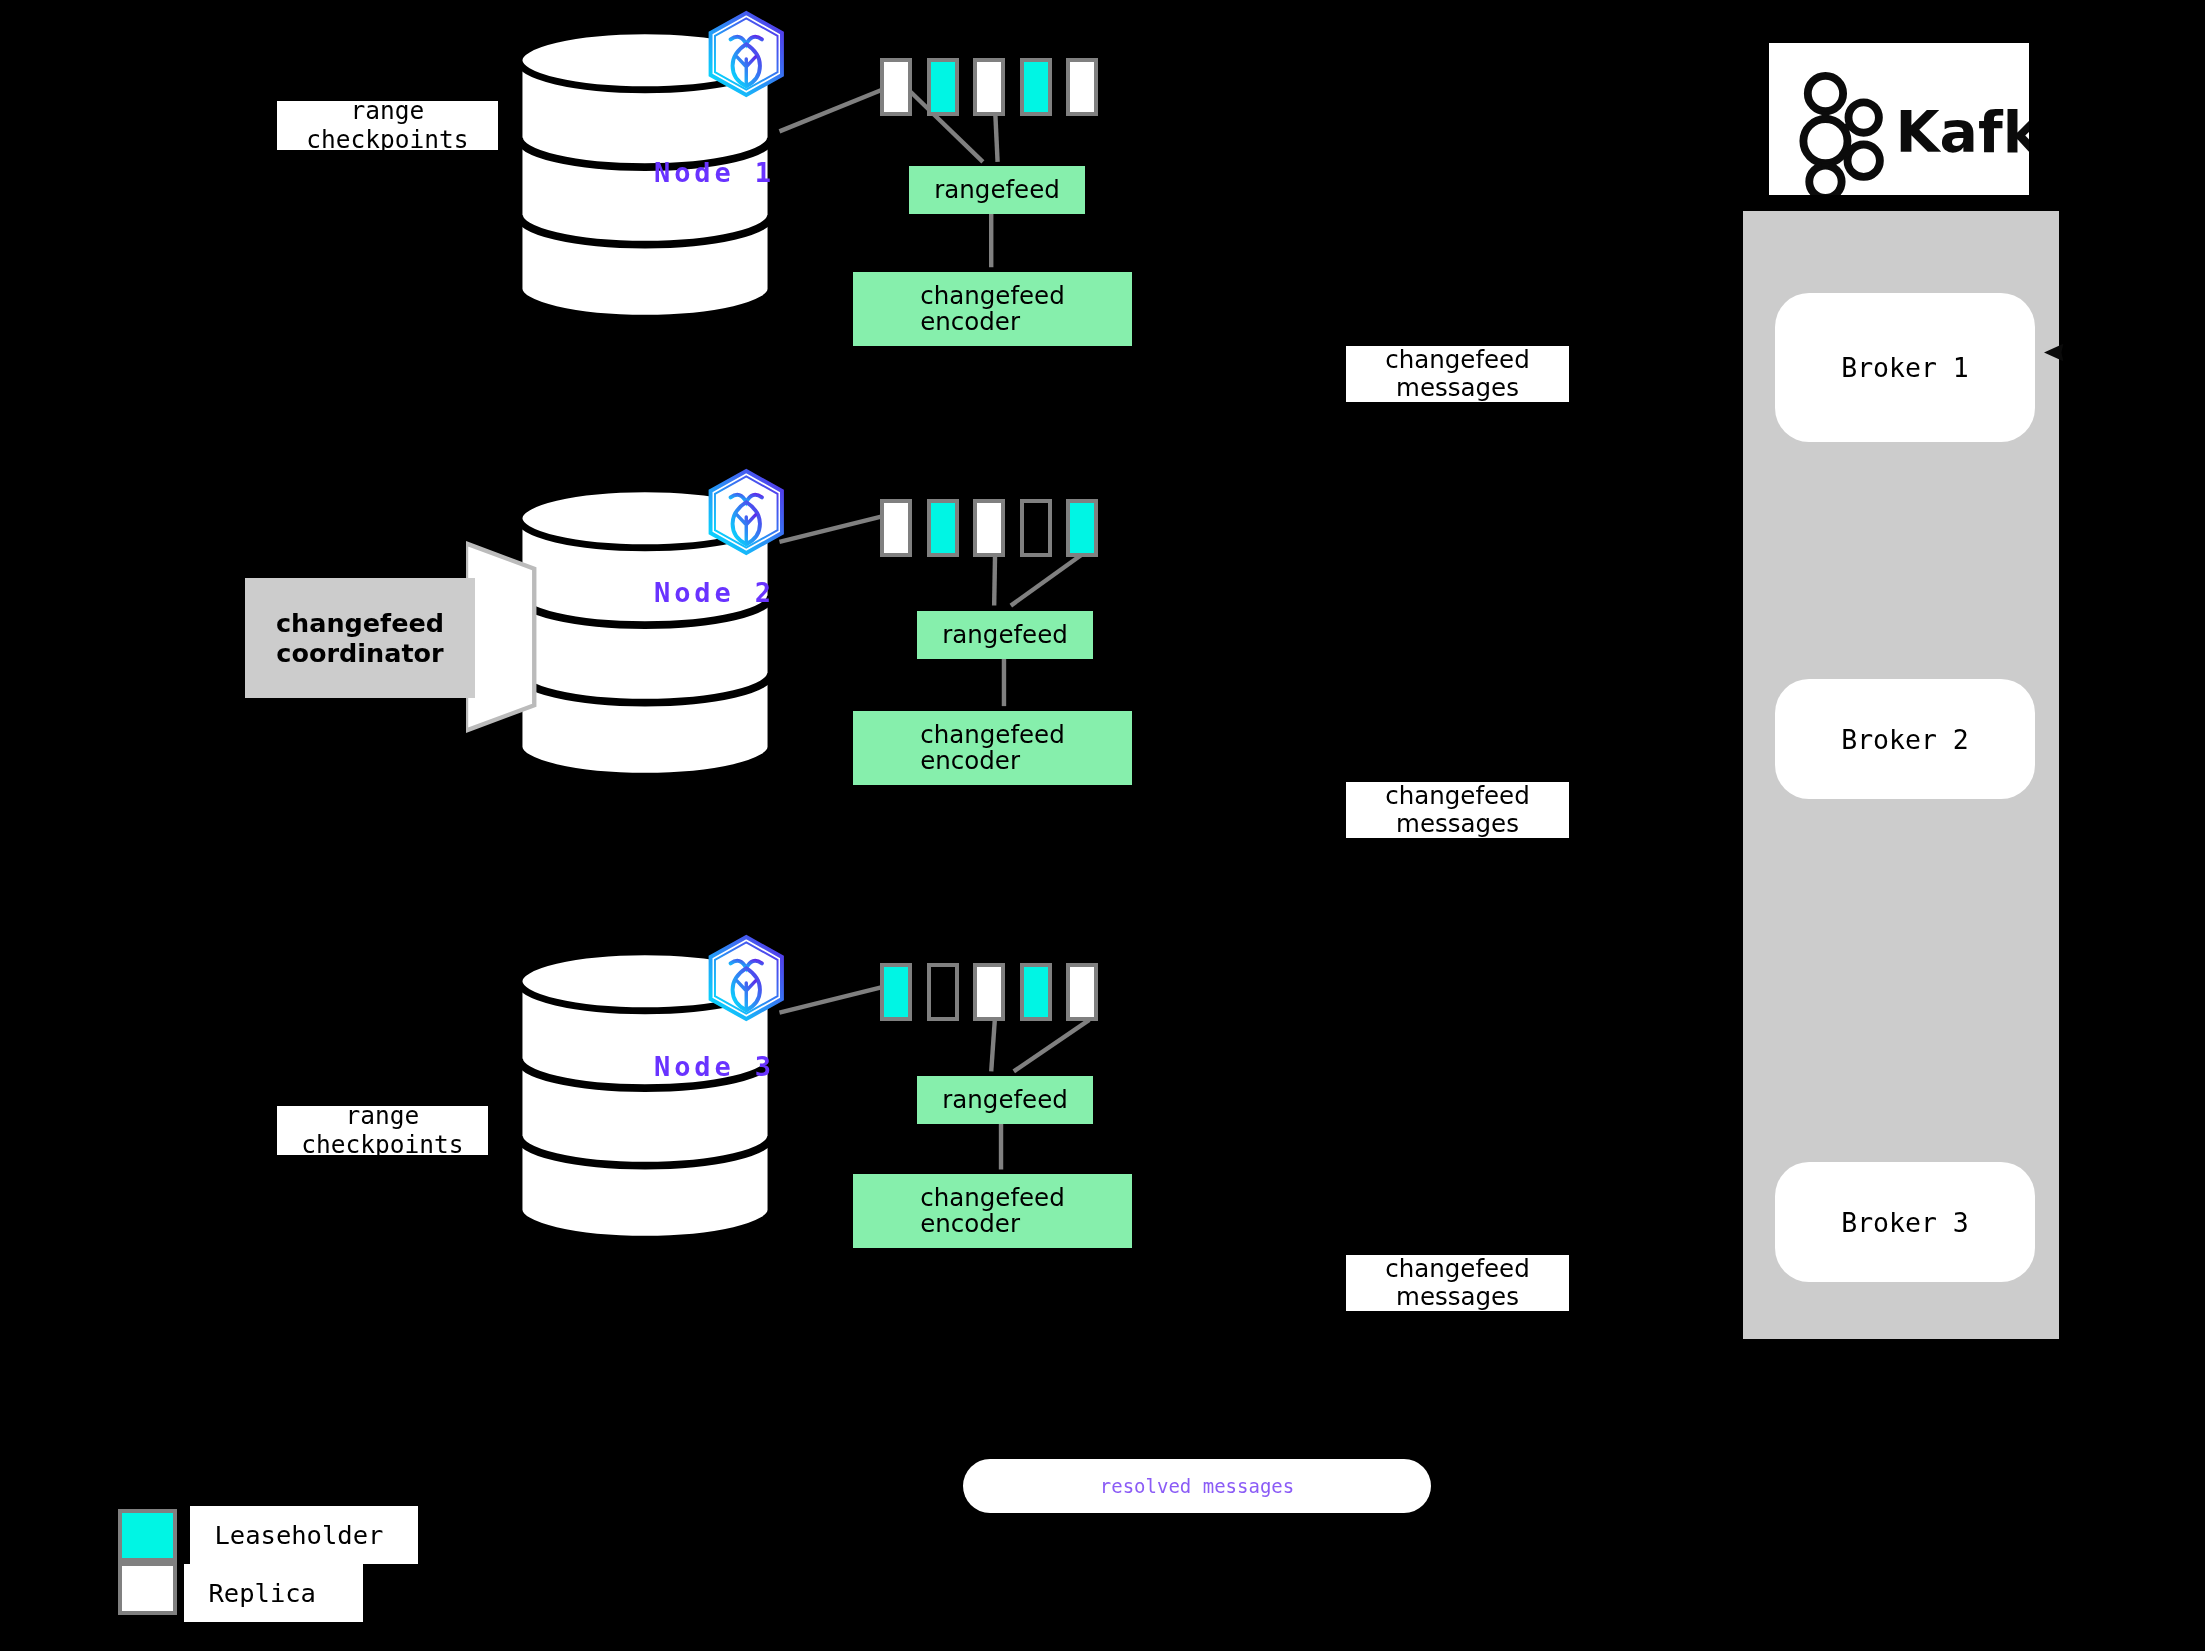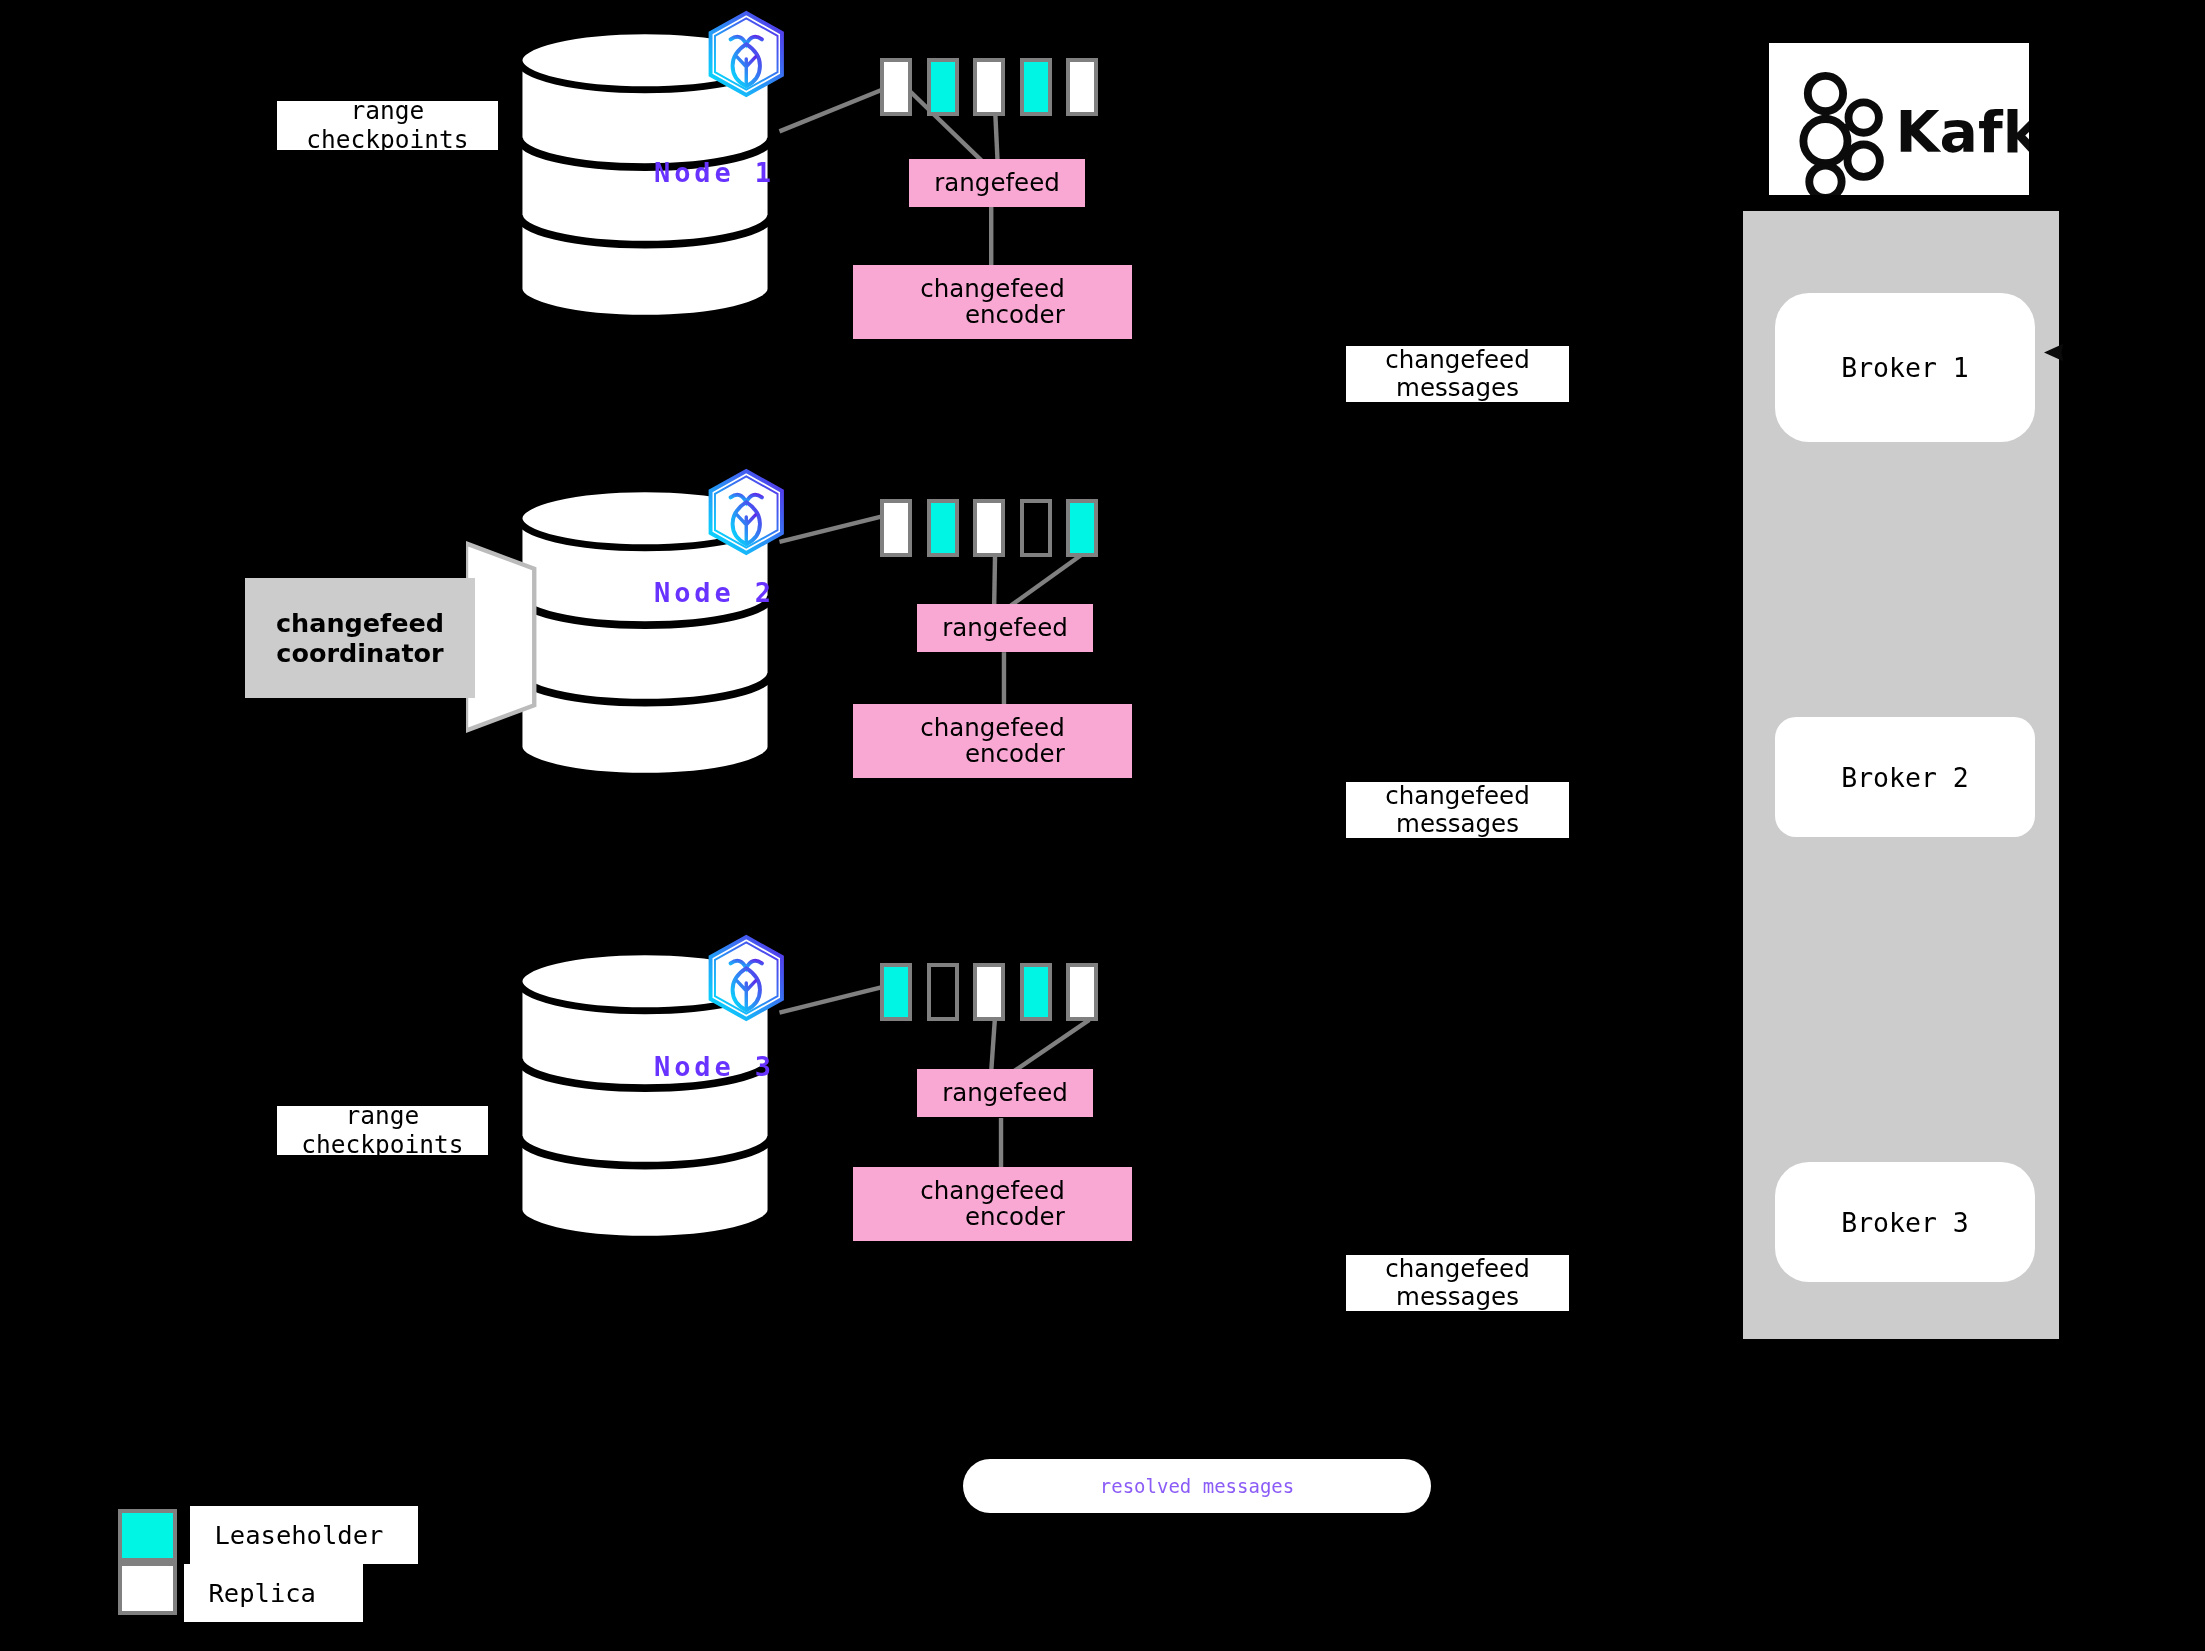--- a/index.html
+++ b/index.html
@@ -19,24 +19,24 @@
 
   
   .ranges{position:absolute;height:59px;}
   .rbox{position:absolute;width:32px;height:58px;
         border:4.4px solid #808080;box-sizing:border-box;}
   .rbox.lease{background:#00F5E4;}
   .rbox.replica{background:#ffffff;}
   .rbox.empty{background:transparent;}
 
   
-  .gbox{position:absolute;background:#f9a8d4;color:#000;
+  .gbox{position:absolute;background:#86efac;color:#000;
         font-family:"DejaVu Sans", sans-serif;font-size:24.5px;
         display:flex;align-items:center;justify-content:center;
-        text-align:right;line-height:1.08;}
+        text-align:left;line-height:1.08;margin-top:7px;}
 
   
   .wnote{position:absolute;background:#ffffff;color:#000;
         font-family:"DejaVu Sans Mono", monospace;font-size:24.5px;
         display:flex;align-items:center;justify-content:center;
         text-align:center;line-height:1.15;white-space:pre;}
   .wnote.sans{font-family:"DejaVu Sans", sans-serif;}
 
   
   .coord-box{position:absolute;background:#cccccc;color:#000;
@@ -240,21 +240,21 @@
         <line x1="115" y1="139" x2="115" y2="157"></line>
         <line x1="115" y1="245" x2="115" y2="252"></line>
         <line x1="152" y1="178" x2="167" y2="166"></line>
         <line x1="152" y1="221" x2="165" y2="229"></line>
       </g>
       <text x="258" y="222" font-family="DejaVu Sans, sans-serif" font-size="116" font-weight="bold" fill="#0b0b0b">Kafka</text>
     </svg>
   </div>
 
   <div class="broker" style="left:1775px; top:293px; width:260px; height:149px;">Broker 1</div>
-  <div class="broker" style="left:1775px; top:717px; width:260px; height:120px;border-radius:21px;">Broker 2</div>
+  <div class="broker" style="left:1775px; top:679px; width:260px; height:120px;">Broker 2</div>
   <div class="broker" style="left:1775px; top:1162px; width:260px; height:120px;">Broker 3</div>
 
   <svg style="position:absolute;left:2044px;top:338px;width:29px;height:29px;" viewBox="0 0 60 60">
     <polygon points="0,30 40,12 36,30 40,48" fill="#0a0a0a"></polygon>
   </svg>
 
   <div class="lg-swatch" style="left:118px; top:1509px; background:#00F5E4;"></div>
   <div class="lg-text" style="left:190px; top:1506px; width:228px; height:58px;">Leaseholder</div>
 
   <div class="lg-swatch" style="left:118px; top:1562px; background:#ffffff;"></div>

